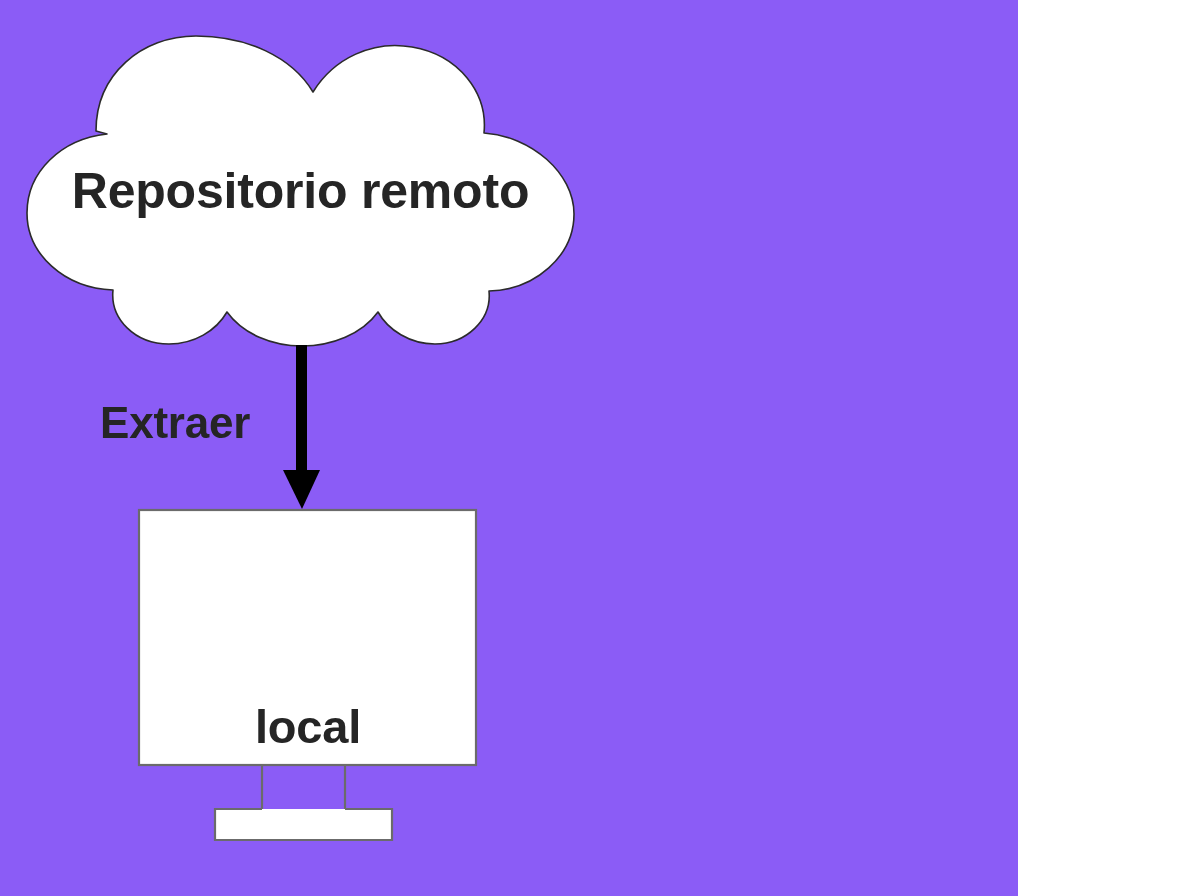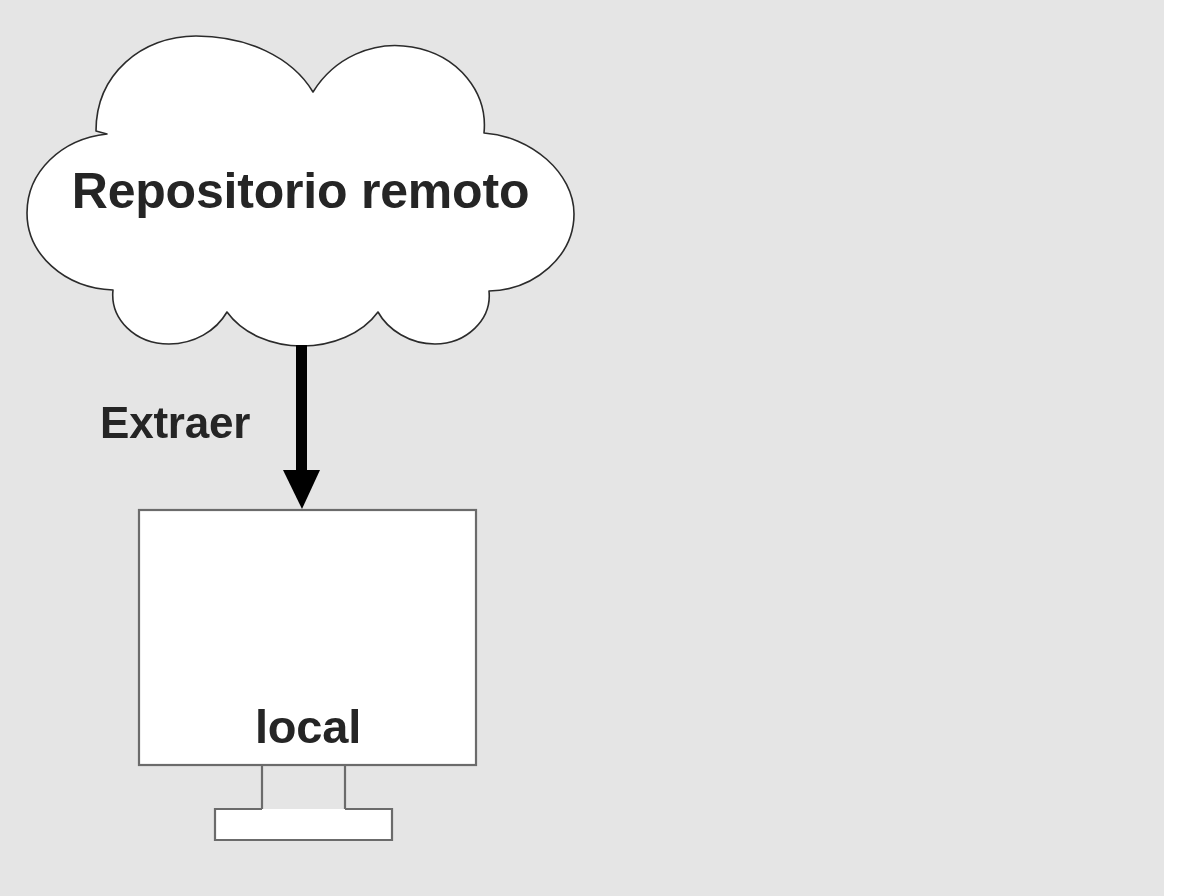--- a/index.html
+++ b/index.html
@@ -5,23 +5,23 @@
   html, body {
     margin: 0;
     padding: 0;
     background: #ffffff;
   }
   body {
     font-family: "Liberation Sans", sans-serif;
   }
   #canvas {
     position: relative;
-    width: 1164px;
+    width: 1018px;
     height: 896px;
-    background: #e5e5e5;
+    background: #8b5cf6;
     overflow: hidden;
   }
   #diagram-svg {
     position: absolute;
     left: 0;
     top: 0;
     width: 1197px;
     height: 896px;
   }
   .shape-outline {

